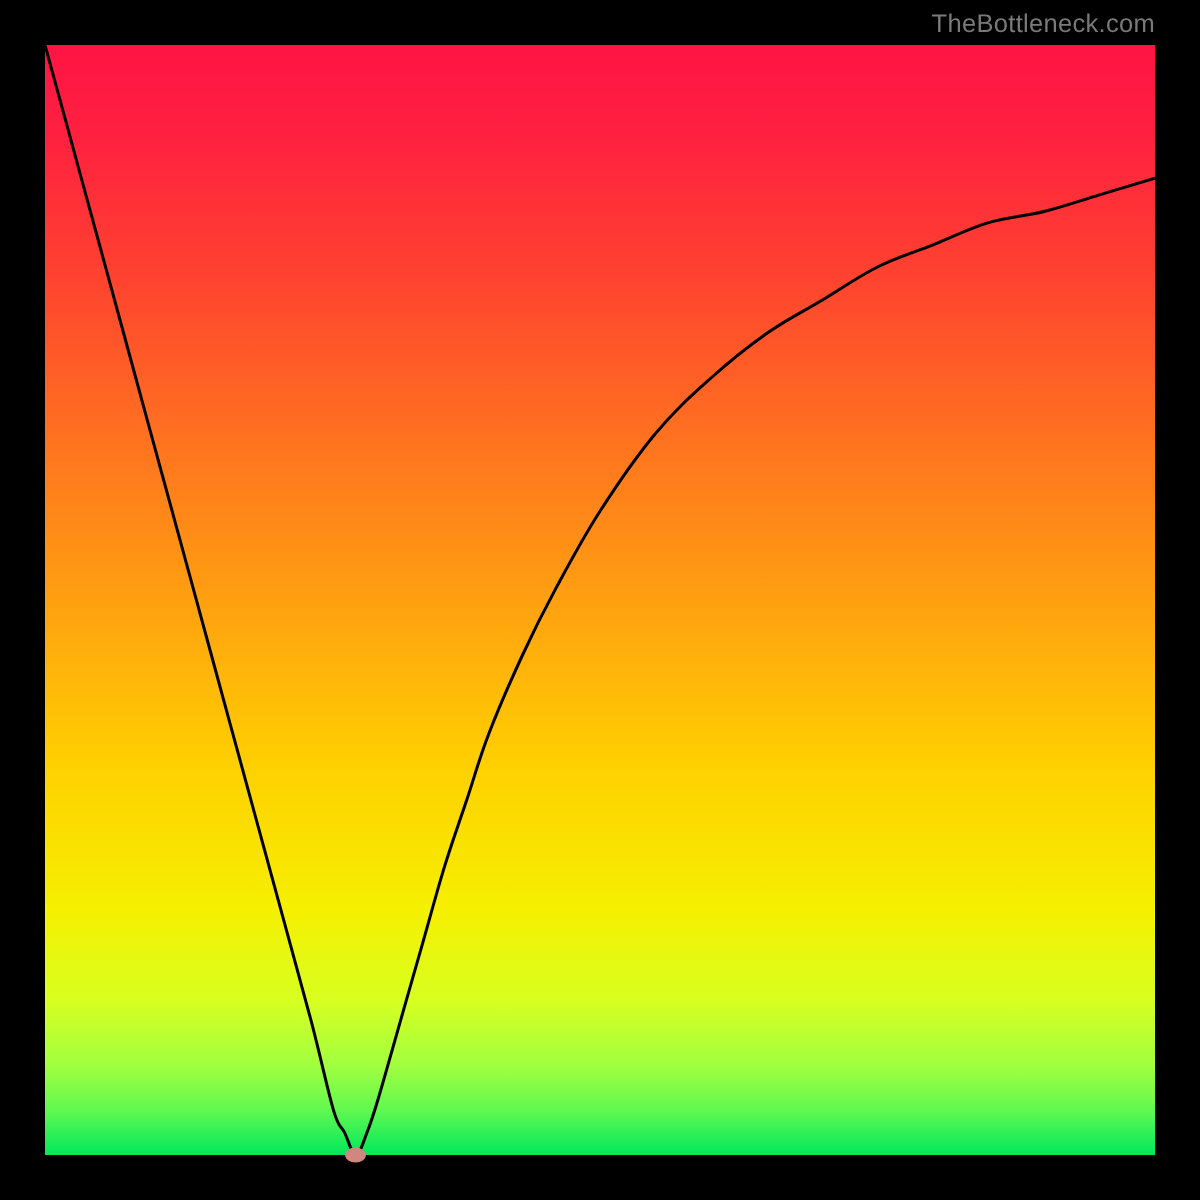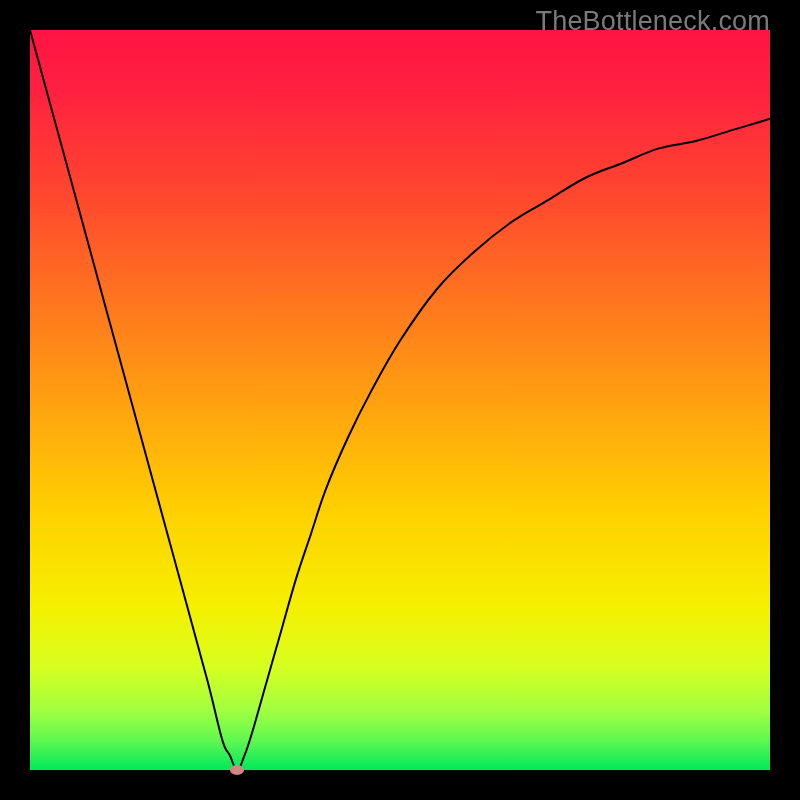--- a/index.html
+++ b/index.html
@@ -30,21 +30,21 @@
   }
   .gradient {
     position: absolute;
     left: 0; top: 0; right: 0; bottom: 0;
   }
   .watermark {
     position: absolute;
     top: 6px;
     right: 30px;
     color: #7a7a7a;
-    font-size: 27px;
+    font-size: 17px;
     font-weight: 500;
     letter-spacing: 0.2px;
   }
   svg.curve {
     position: absolute;
     left: 0; top: 0;
   }
   .marker {
     position: absolute;
     width: 14px;

